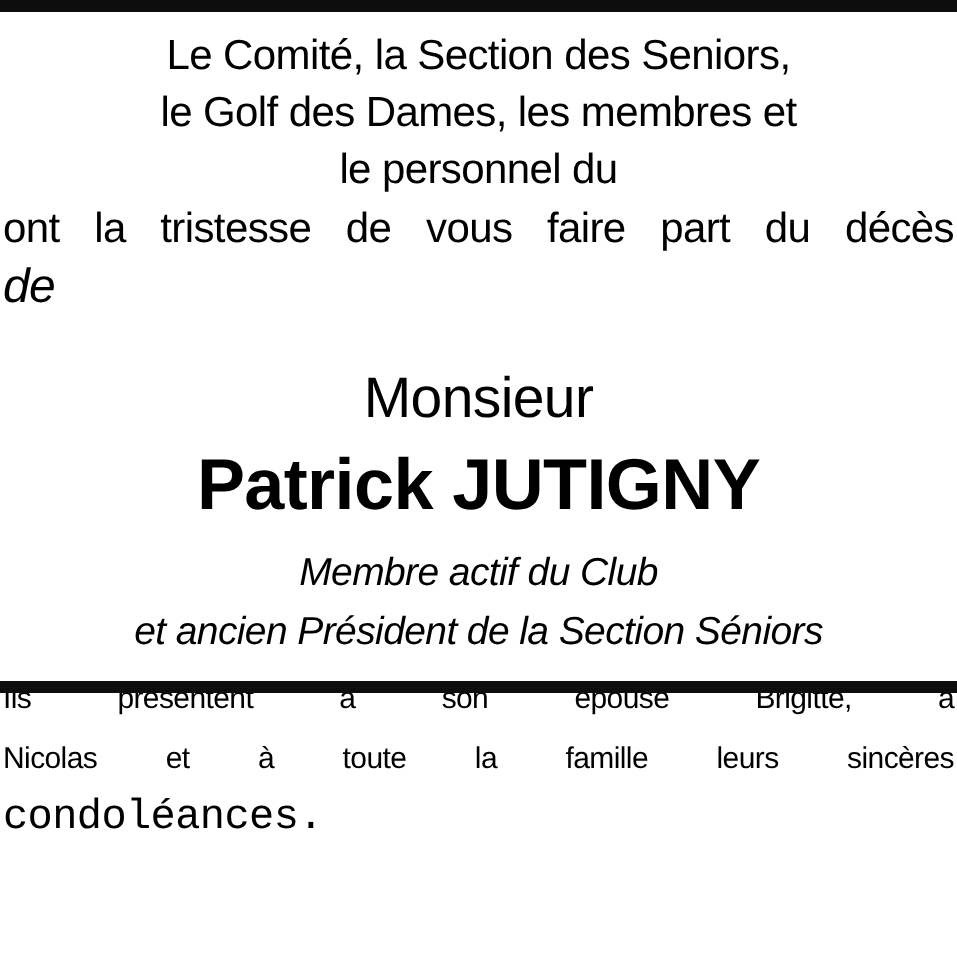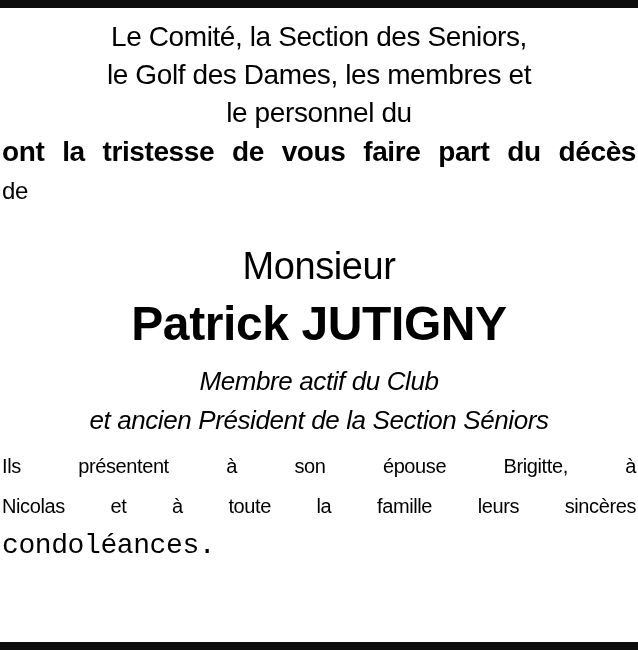--- a/index.html
+++ b/index.html
@@ -15,21 +15,21 @@
     width: 638px;
     height: 650px;
     background: var(--bg);
     font-family: "Liberation Sans", sans-serif;
     color: var(--text);
     overflow: hidden;
   }
   .page {
     position: relative;
     width: 638px;
-    height: 650px;
+    height: 462px;
     background: var(--bg);
   }
   .rule {
     position: absolute;
     left: 0;
     width: 638px;
     height: 8px;
     background: var(--bar);
   }
   .rule.top { top: 0; }
@@ -54,26 +54,26 @@
     font-size: 33px;
     line-height: 46px;
     font-weight: bold;
     text-align: center;
   }
   .announce-line {
     font-size: 28px;
     line-height: 39px;
     text-align: justify;
     text-align-last: justify;
-    font-weight: bold;
   }
   .announce-tail {
-    font-size: 24px;
+    font-size: 32px;
     line-height: 39px;
     text-align: left;
+    font-style: italic;
   }
   .salutation {
     margin-top: 32px;
     font-size: 38px;
     line-height: 48px;
     text-align: center;
   }
   .deceased-name {
     margin-top: 6px;
     font-size: 48px;

